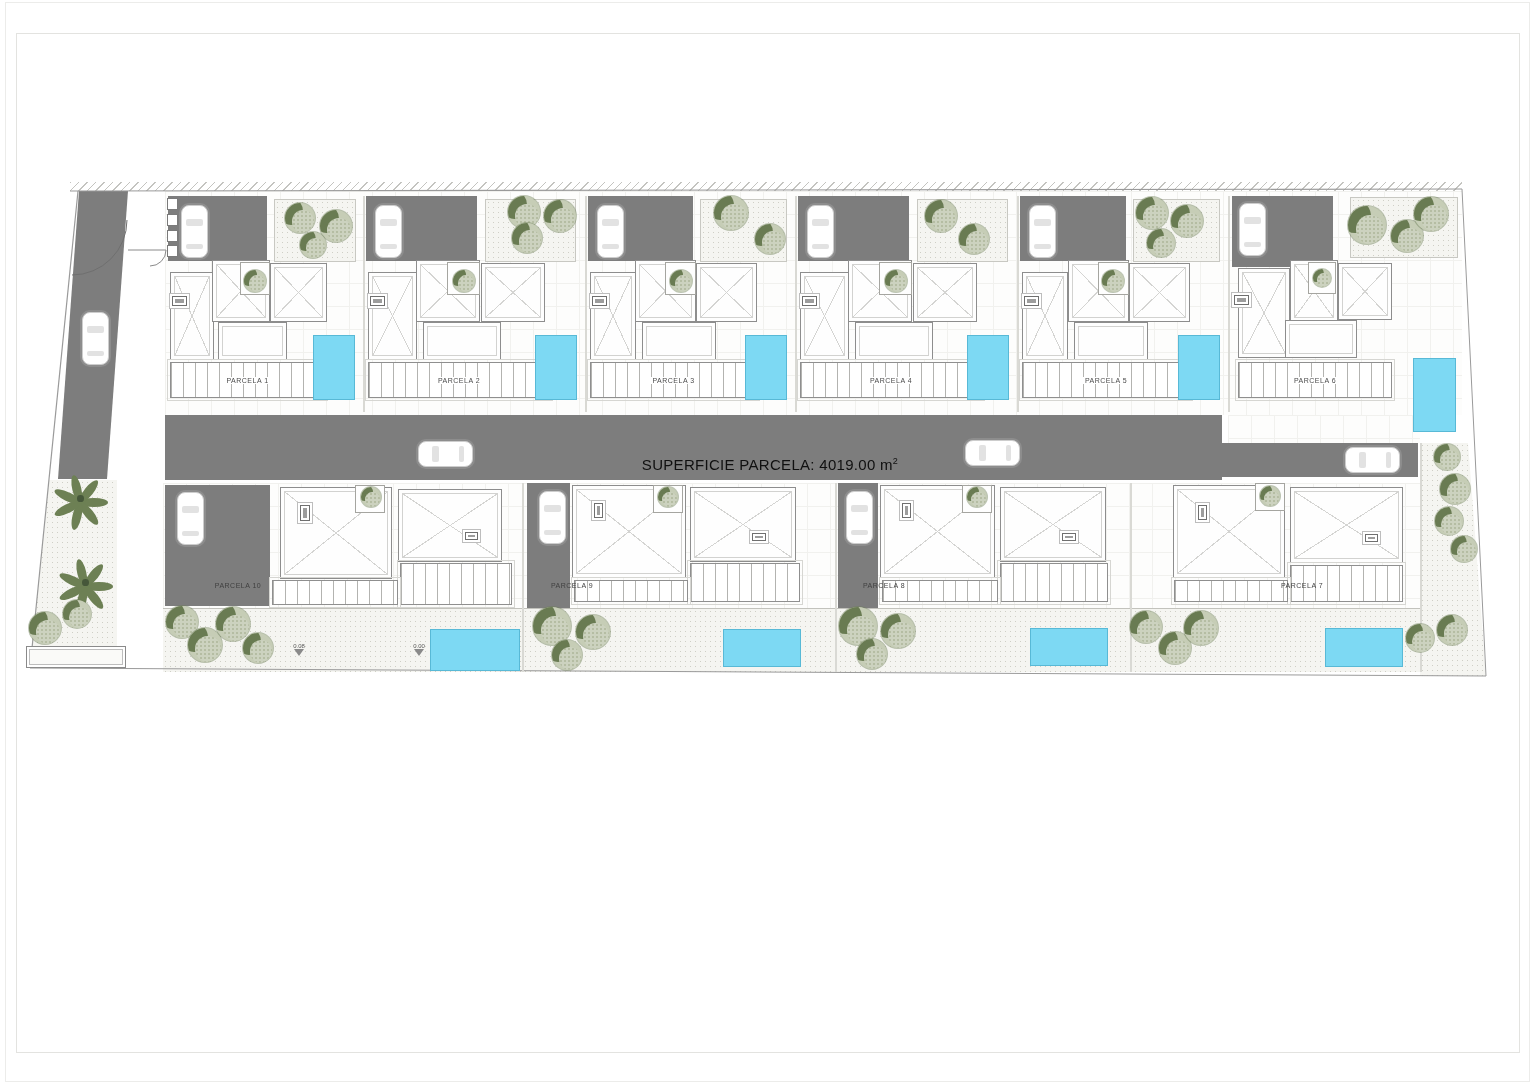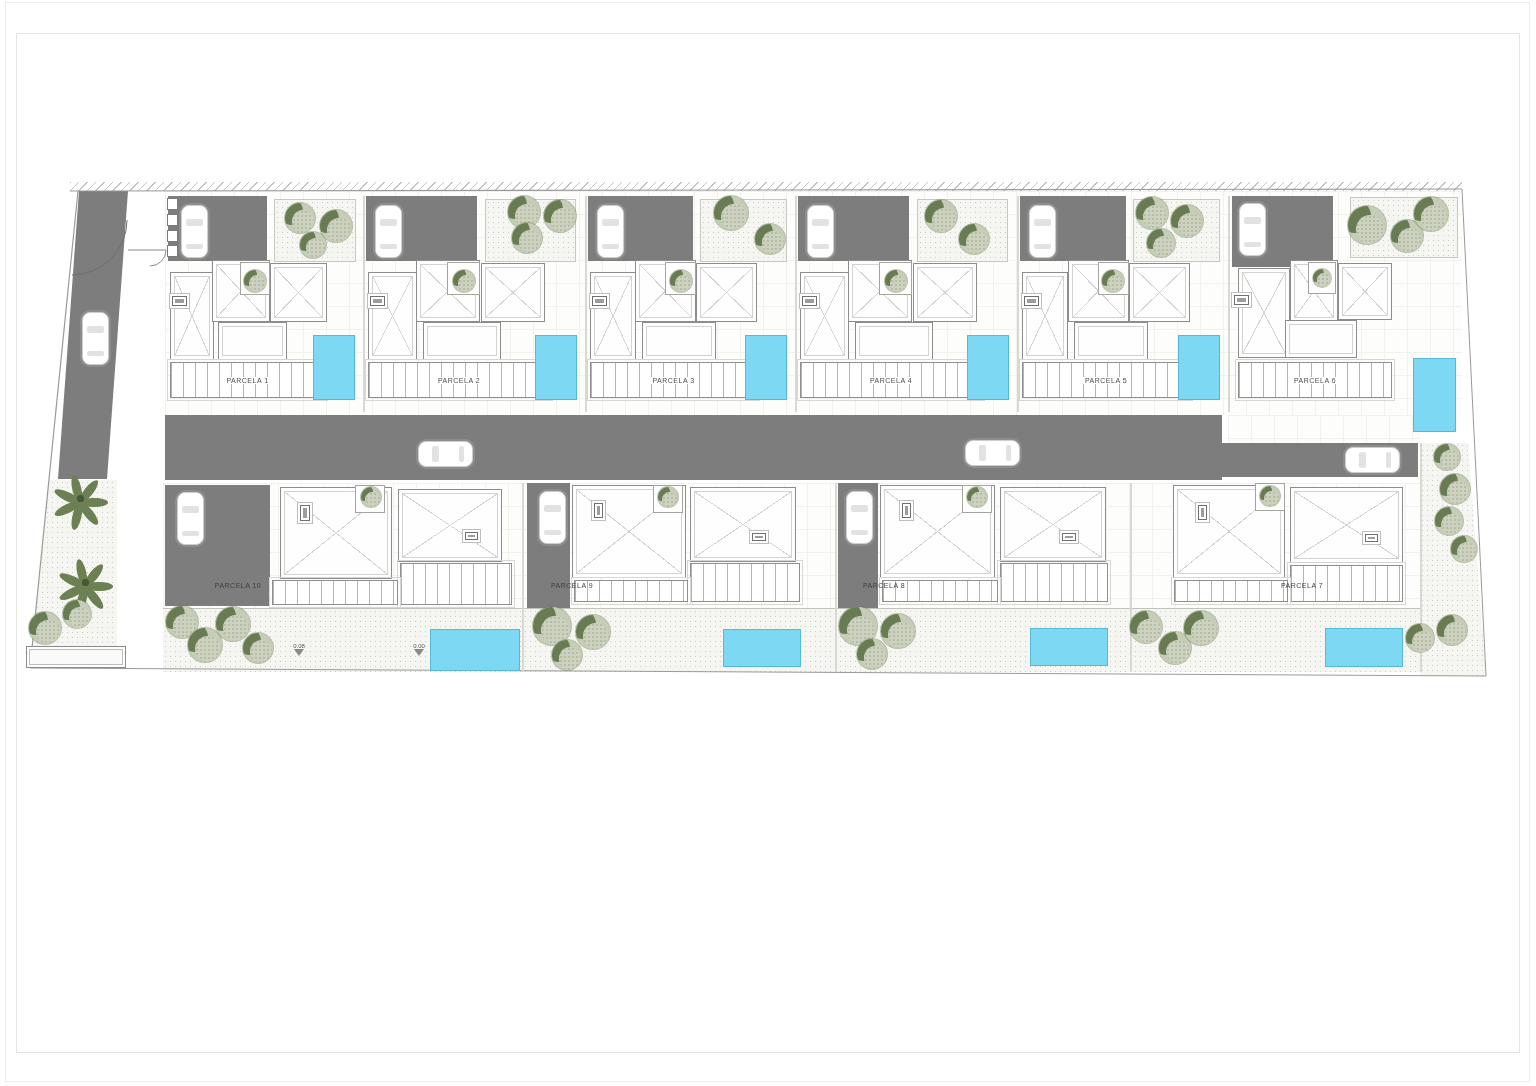--- a/index.html
+++ b/index.html
@@ -71,20 +71,23 @@
     <div class="grid" style="left:1228px;top:415px;width:192px;height:28px;"></div>
     <div class="grid" style="left:163px;top:483px;width:1257px;height:125px;"></div>
     <div class="dots" style="left:163px;top:608px;width:1257px;height:64px;border-top:1px solid #c2c2bc;"></div>
     <div class="dots" style="left:30px;top:480px;width:87px;height:188px;clip-path:polygon(19px 0,100% 0,100% 100%,0 100%);"></div>
     <div class="dots" style="left:1420px;top:443px;width:66px;height:233px;clip-path:polygon(0 0,48px 0,100% 100%,0 100%);"></div>
     <div class="hatch" style="left:70px;top:182px;width:1392px;height:9px;"></div>
 
     <div class="road" style="left:58px;top:191px;width:70px;height:288px;clip-path:polygon(21px 0,70px 0,49px 100%,0 100%);"></div>
     <div class="road" style="left:165px;top:415px;width:1057px;height:65px;"></div>
     <div class="road" style="left:1222px;top:443px;width:196px;height:34px;"></div>
+    <div class="roadlabel" style="left:560px;top:452px;width:420px;height:18px;line-height:18px;">
+      <span>SUPERFICIE PARCELA: 4019.00 m</span><sup>2</sup>
+    </div>
 
     <div class="lbox" style="left:26px;top:646px;width:100px;height:22px;"></div>
     <div class="lvl" style="left:286px;top:643px;">
       <span>0.08</span>
         <b></b>
     </div>
     <div class="lvl" style="left:406px;top:643px;">
       <span>0.00</span>
         <b></b>
     </div>

